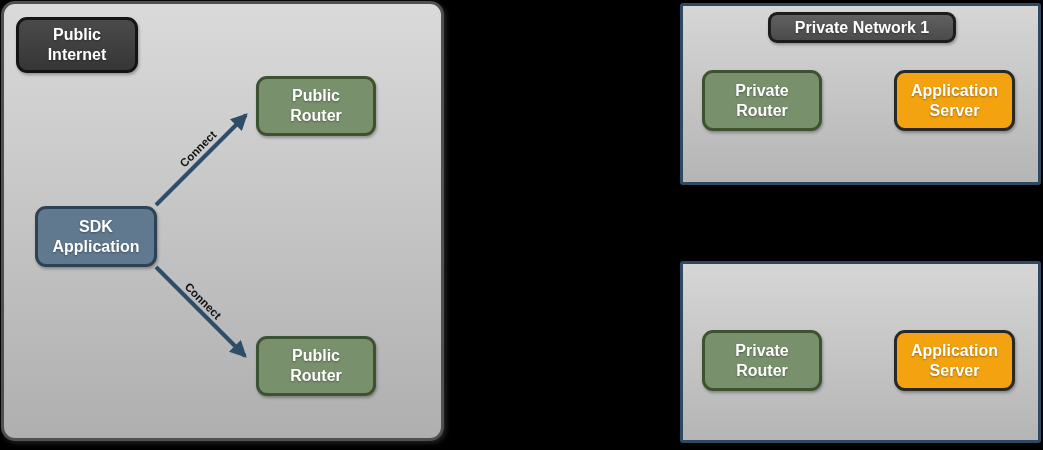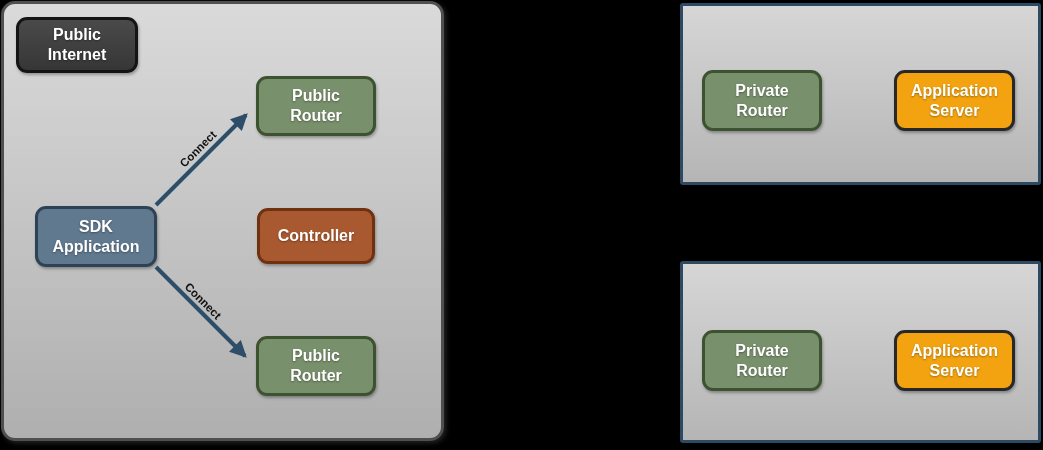--- a/index.html
+++ b/index.html
@@ -105,31 +105,31 @@
 
     <div class="node node-darkgray n-public-internet">Public
 Internet</div>
 
     <div class="node node-green n-router-top">Public
 Router</div>
 
     <div class="node node-slate n-sdk">SDK
 Application</div>
 
-    <div class="node node-rust n-controller">Controller</div>
 
     <div class="node node-green n-router-bottom">Public
 Router</div>
 
     <div class="edge-label edge-label-top">Connect</div>
 
     <div class="edge-label edge-label-bottom">Connect</div>
   </div>
 
   <div class="panel panel-private panel-net1"></div>
+  <div class="node node-header n-net1-title">Private Network 1</div>
   <div class="node node-green n-net1-router">Private
 Router</div>
   <div class="node node-orange n-net1-server">Application
 Server</div>
 
   <div class="panel panel-private panel-net2"></div>
   <div class="node node-green n-net2-router">Private
 Router</div>
   <div class="node node-orange n-net2-server">Application
 Server</div>

